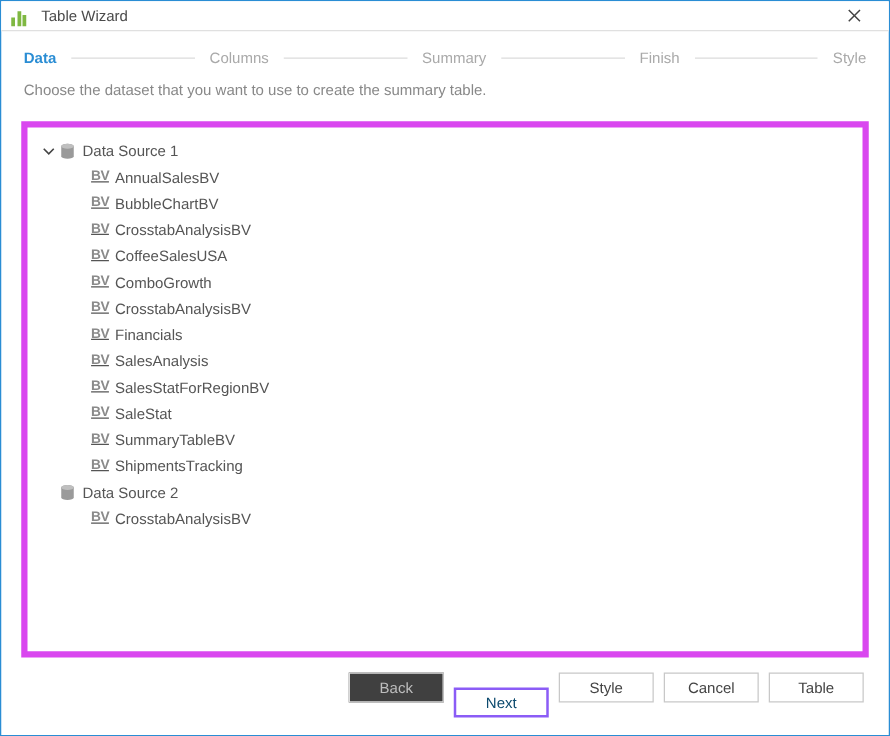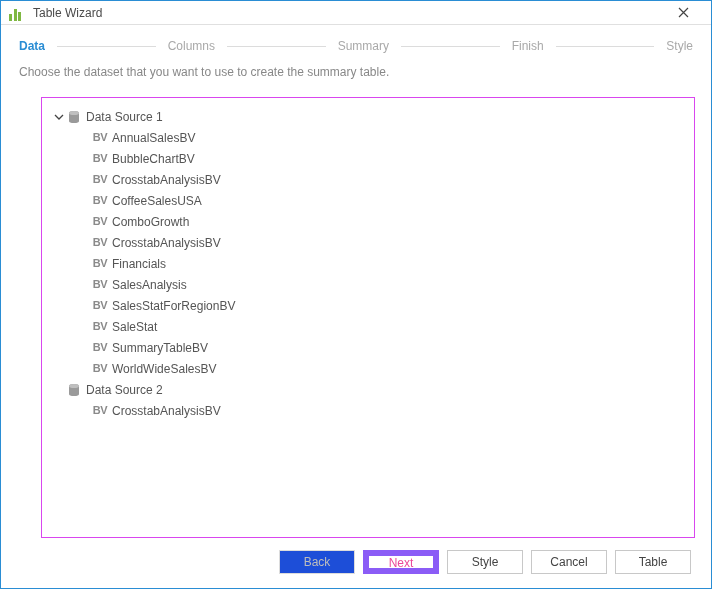--- a/index.html
+++ b/index.html
@@ -84,43 +84,43 @@
     margin: 0 12px;
   }
   .description {
     color: #888;
     font-size: 12px;
     margin-bottom: 18px;
     padding-left: 2px;
   }
   .tree-panel {
     flex: 1;
-    border: 1px solid #d946ef;
+    border: 5px solid #d946ef;
     background: #fff;
     overflow: auto;
     padding: 8px 6px;
-    margin-left: 24px;
   }
   .tree-node {
     display: flex;
     align-items: center;
     height: 21px;
     cursor: default;
   }
   .tree-node .expander {
     width: 14px; height: 14px;
     display: flex; align-items: center; justify-content: center;
     cursor: pointer;
   }
   .tree-node .expander.blank { cursor: default; }
   .tree-node .node-icon {
     width: 16px; height: 16px;
     display: flex; align-items: center; justify-content: center;
     margin-right: 4px;
     flex-shrink: 0;
+    text-decoration: underline;
   }
   .db-icon svg { fill: #9a9a9a; }
   .bv-text {
     font-family: "Segoe UI", Arial, sans-serif;
     font-weight: 700;
     font-size: 11px;
     color: #8a8a8a;
     letter-spacing: -0.5px;
     line-height: 1;
   }
@@ -141,28 +141,29 @@
     height: 24px;
     border: 1px solid #c8c8c8;
     background: #fff;
     color: #444;
     font-size: 12px;
     cursor: pointer;
     font-family: inherit;
     padding: 0 10px;
   }
   .btn.primary {
-    border: 6px solid #8b5cf6;
-    color: #ec4899;
+    border: 2px solid #8b5cf6;
+    color: #0c4a6e;
+    margin-top: 12px;
   }
   .btn:disabled {
     color: #bdbdbd;
     border-color: #dcdcdc;
     cursor: default;
-    background: #1d4ed8;
+    background: #404040;
   }
 </style>
 </head>
 <body>
 
 <div class="window">
 
   <div class="titlebar">
     <div class="app-icon">
       <span></span>
@@ -286,21 +287,21 @@
           <span class="node-icon">
             <span class="bv-text">BV</span>
           </span>
           <span class="node-label">SummaryTableBV</span>
         </div>
       <div class="tree-node indent-2">
           <span class="expander blank"></span>
           <span class="node-icon">
             <span class="bv-text">BV</span>
           </span>
-          <span class="node-label">WorldWideSalesBV</span>
+          <span class="node-label">ShipmentsTracking</span>
         </div>
 
       <div class="tree-node indent-1">
         <span class="expander blank"></span>
         <span class="node-icon db-icon">
           <svg width="14" height="14" viewBox="0 0 14 14">
               <ellipse cx="7" cy="3" rx="5" ry="2"></ellipse>
               <path d="M2 3 V11 A5 2 0 0 0 12 11 V3" fill="#9a9a9a"></path>
               <ellipse cx="7" cy="3" rx="5" ry="2" fill="#bfbfbf"></ellipse>
             </svg>

